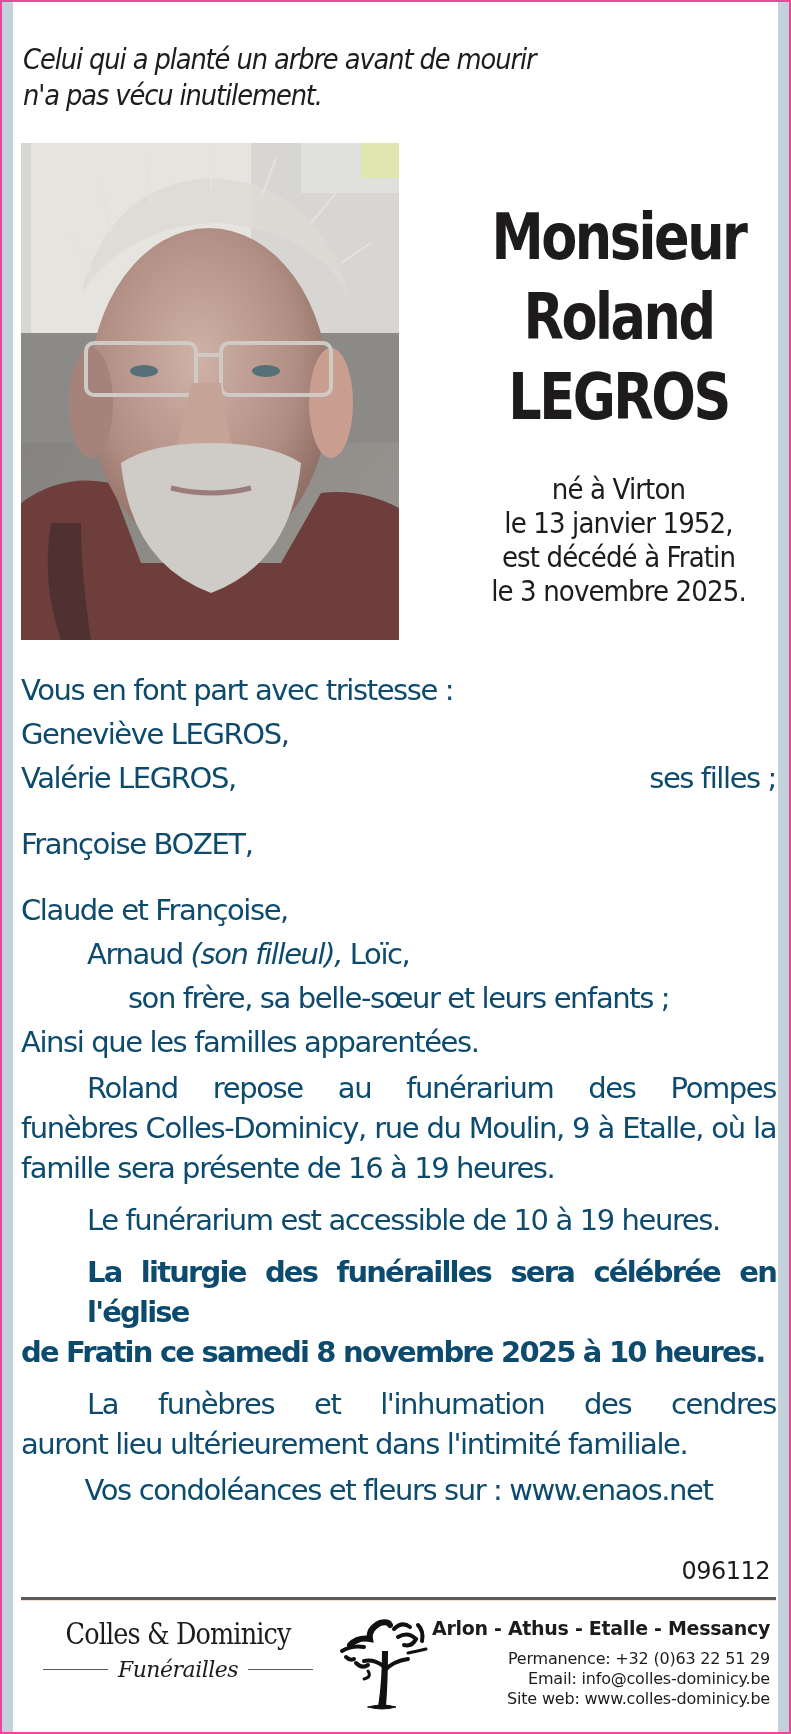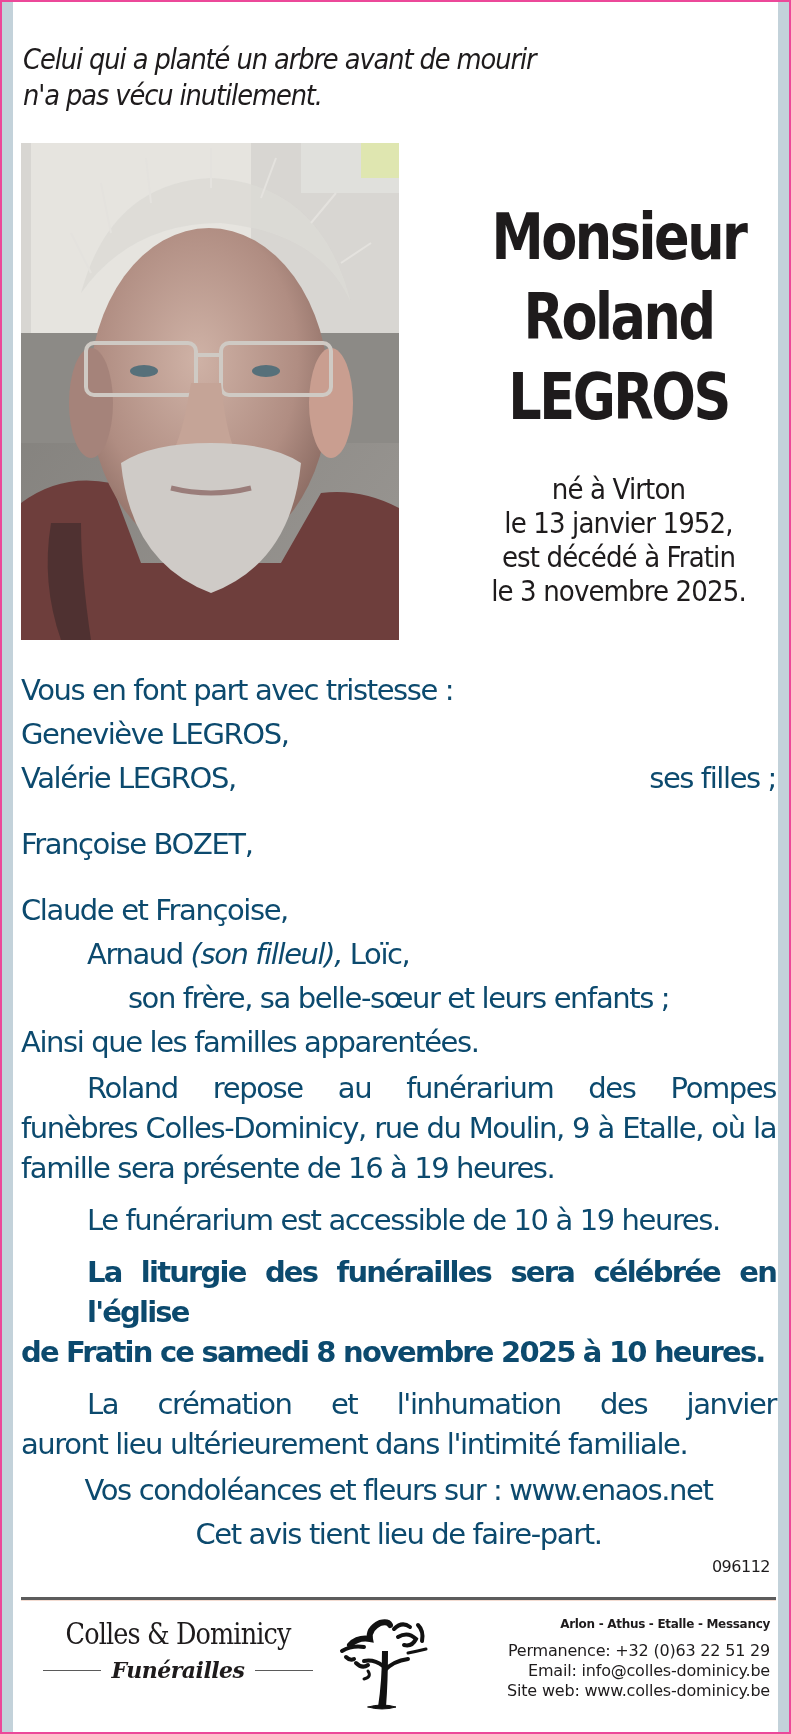--- a/index.html
+++ b/index.html
@@ -56,41 +56,41 @@
   .indent1 { padding-left: 66px; }
   .para { text-align: justify; line-height: 40px; margin-top: 4px; }
   .para .first { padding-left: 66px; }
   .para.gap { margin-top: 12px; }
   .bold { font-weight: bold; letter-spacing: -1.8px; }
   .center { text-align: center; line-height: 40px; }
   .italic { font-style: italic; }
 
   .ref {
     position: absolute; right: 2px; top: 1555px;
-    font-family: "DejaVu Sans", sans-serif; font-size: 16px; color: #1e1b1c; letter-spacing: -0.5px;
+    font-family: "DejaVu Sans", sans-serif; font-size: 24px; color: #1e1b1c; letter-spacing: -0.5px;
   }
   .divider {
     position: absolute; left: 0; width: 755px; top: 1595px; height: 3px; background: #5c5c5c;
     box-shadow: 0 1px 0 #f3dcd2;
   }
   .footer { position: absolute; left: 0; top: 1605px; width: 755px; height: 110px; }
   .brand {
     position: absolute; left: 22px; top: 10px; width: 270px; text-align: center;
     font-family: "DejaVu Serif", "Liberation Serif", serif; color: #1e1b1c;
   }
   .brand-name { font-size: 29px; letter-spacing: -1px; white-space: nowrap; transform: scaleX(0.88); }
   .brand-sub { display: flex; align-items: center; justify-content: center; margin-top: 6px; }
   .brand-sub .rule { width: 70px; height: 1px; background: #5a5a5a; }
-  .brand-sub span.t { font-style: italic; font-size: 22px; padding: 0 10px; letter-spacing: -0.5px; font-weight: bold; }
+  .brand-sub span.t { font-style: italic; font-size: 22px; padding: 0 10px; letter-spacing: -0.5px; }
   .tree { position: absolute; left: 317px; top: 4px; width: 92px; height: 100px; }
   .contact {
     position: absolute; right: 6px; top: 10px; text-align: right;
     font-family: "DejaVu Sans", sans-serif; color: #1e1b1c;
   }
-  .contact .towns { font-weight: bold; font-size: 12px; letter-spacing: -0.3px; margin-bottom: 10px; white-space: nowrap; }
+  .contact .towns { font-weight: bold; font-size: 19px; letter-spacing: -0.3px; margin-bottom: 10px; white-space: nowrap; }
   .contact .line { font-size: 16px; line-height: 20px; white-space: nowrap; letter-spacing: -0.2px; }
 </style>
 </head>
 <body>
 
 <div class="page">
   <div class="band left"></div>
   <div class="band right"></div>
 
   <div class="content">
@@ -182,25 +182,24 @@
         <div>funèbres Colles-Dominicy, rue du Moulin, 9 à Etalle, où la famille sera présente de 16 à 19 heures.</div>
       </div>
       <div class="para gap">
         <div class="first">Le funérarium est accessible de 10 à 19 heures.</div>
       </div>
       <div class="para gap bold">
         <div class="first" style="text-align-last: justify;">La liturgie des funérailles sera célébrée en l'église</div>
         <div>de Fratin ce samedi 8 novembre 2025 à 10 heures.</div>
       </div>
       <div class="para gap">
-        <div class="first" style="text-align-last: justify;">La crémation et l'inhumation des janvier</div>
+        <div class="first" style="text-align-last: justify;">La funèbres et l'inhumation des cendres</div>
         <div>auront lieu ultérieurement dans l'intimité familiale.</div>
       </div>
       <div class="center" style="margin-top:6px;">Vos condoléances et fleurs sur : www.enaos.net</div>
-      <div class="center" style="margin-top:4px;">Cet avis tient lieu de faire-part.</div>
     </div>
 
     <div class="ref">096112</div>
 
     <div class="divider"></div>
 
     <div class="footer">
       <div class="brand">
         <div class="brand-name">Colles &amp; Dominicy</div>
         <div class="brand-sub">

